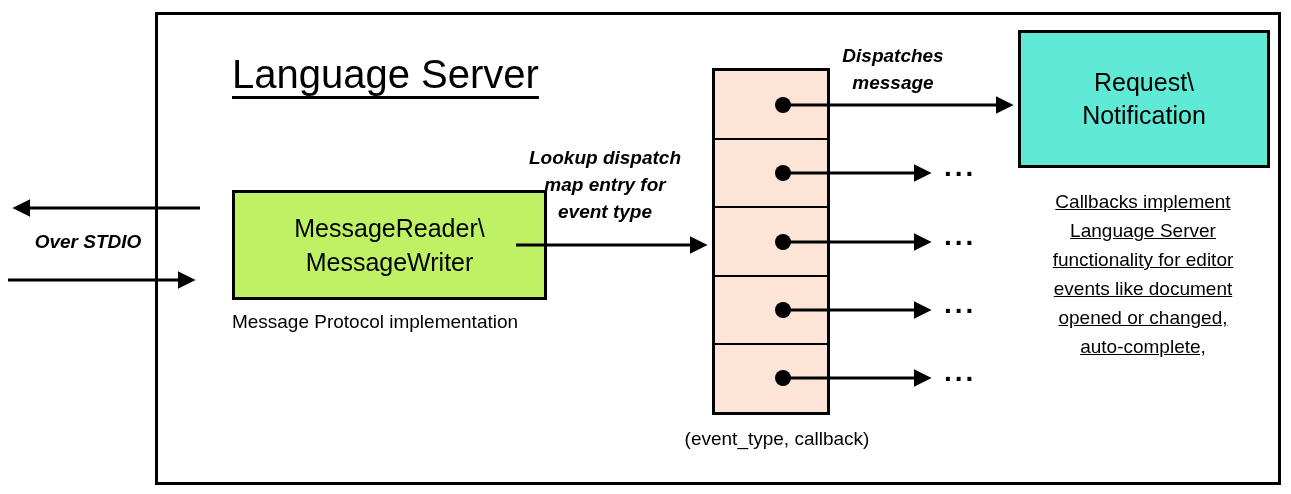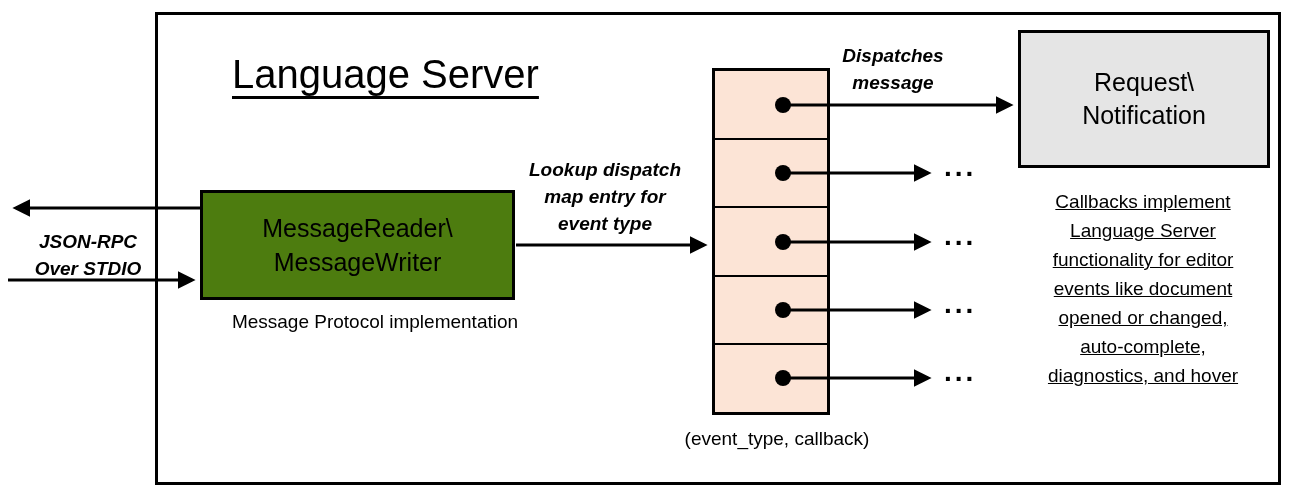--- a/index.html
+++ b/index.html
@@ -51,21 +51,21 @@
     width: 315px; height: 110px;
     border: 3px solid #000;
     box-sizing: border-box;
     display: flex; flex-direction: column;
     align-items: center; justify-content: center;
     font-size: 25px; line-height: 34px;
     text-align: center;
   }
   #reader-caption { left: 190px; top: 307px; width: 370px; }
 
-  #lookup-label { left: 515px; top: 156px; width: 180px; }
+  #lookup-label { left: 515px; top: 144px; width: 180px; }
 
   #dispatch-map {
     left: 712px; top: 68px;
     width: 118px; height: 347px;
     border: 3px solid #000;
     box-sizing: border-box;
     display: flex; flex-direction: column;
   }
   #dispatch-map .cell { flex: 1; box-sizing: border-box; }
   #dispatch-map .cell + .cell { border-top: 2.5px solid #000; }
@@ -105,25 +105,24 @@
   }
 </style>
 </head>
 <body>
 
 <div id="outer-box" class="abs"></div>
 
 <div id="title" class="abs">Language Server</div>
 
 <div id="stdio-label" class="abs lbl-italic">
-  <div>JSON-RPC</div>
   <div>Over STDIO</div>
 </div>
 
-<div id="reader-box" class="abs" style="background-color: #4d7c0f;">
+<div id="reader-box" class="abs" style="background-color: #bef264; margin-left: 32px;">
   <div>MessageReader\</div>
   <div>MessageWriter</div>
 </div>
 
 <div id="reader-caption" class="abs caption">
   <div>Message Protocol implementation</div>
 </div>
 
 <div id="lookup-label" class="abs lbl-italic">
   <div>Lookup dispatch</div>
@@ -141,33 +140,32 @@
 
 <div id="map-caption" class="abs caption">
   <div>(event_type, callback)</div>
 </div>
 
 <div id="dispatch-label" class="abs lbl-italic">
   <div>Dispatches</div>
   <div>message</div>
 </div>
 
-<div id="callback-box" class="abs" style="background-color: #e5e5e5;">
+<div id="callback-box" class="abs" style="background-color: #5eead4;">
   <div>Request\</div>
   <div>Notification</div>
 </div>
 
 <div id="callback-note" class="abs caption">
   <div>Callbacks implement</div>
   <div>Language Server</div>
   <div>functionality for editor</div>
   <div>events like document</div>
   <div>opened or changed,</div>
   <div>auto-complete,</div>
-  <div>diagnostics, and hover</div>
 </div>
 
 <div id="ellipsis-1" class="abs ellipsis">...</div>
 <div id="ellipsis-2" class="abs ellipsis">...</div>
 <div id="ellipsis-3" class="abs ellipsis">...</div>
 <div id="ellipsis-4" class="abs ellipsis">...</div>
 
 <svg id="arrow-layer" class="abs" viewBox="0 0 1291 494" xmlns="http://www.w3.org/2000/svg">
   <defs>
     <marker id="arrow" viewBox="0 0 10 10" refX="8" refY="5" markerWidth="6" markerHeight="6" orient="auto-start-reverse">

